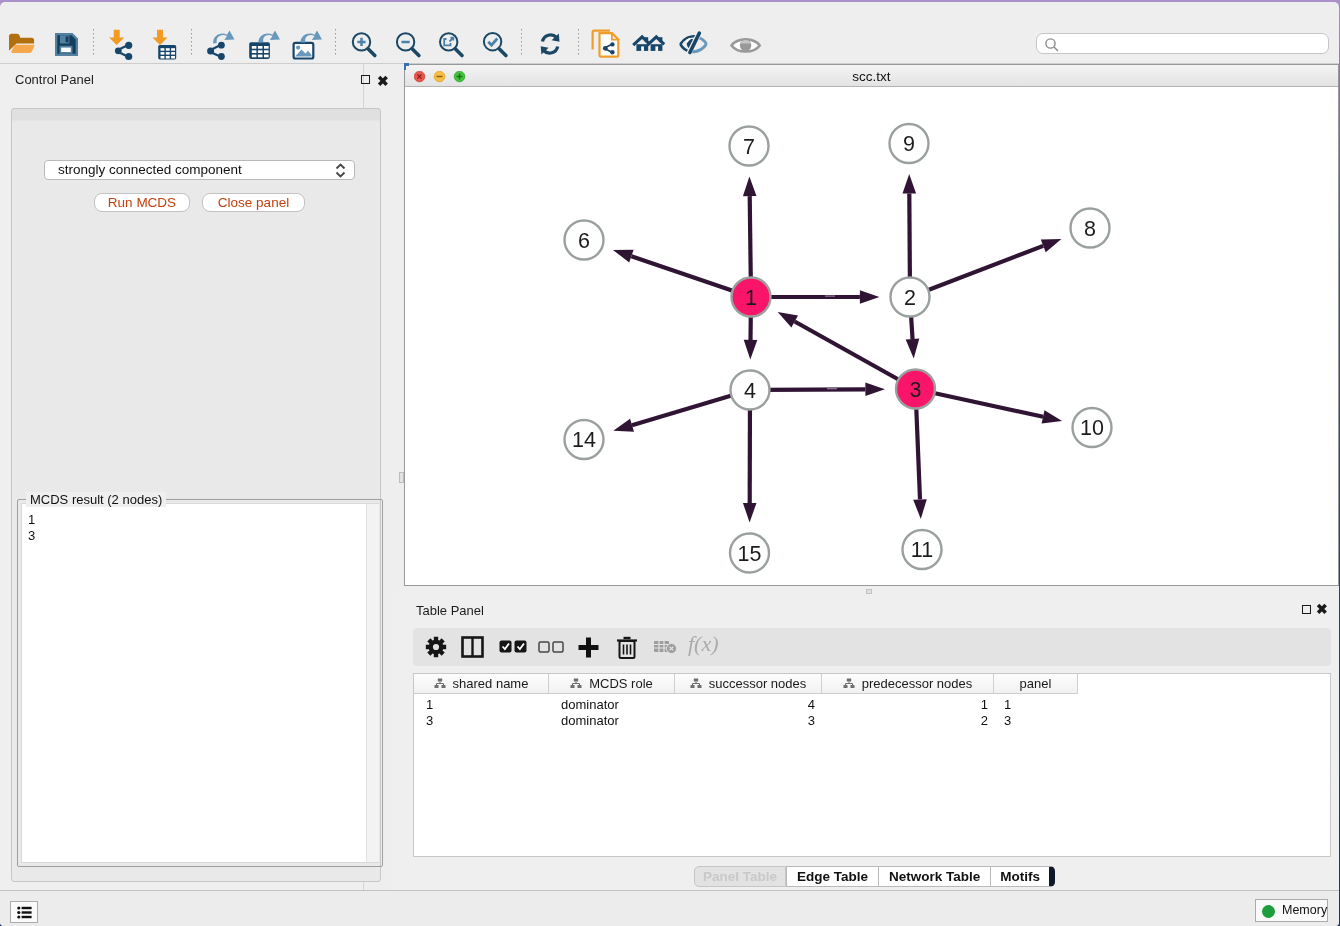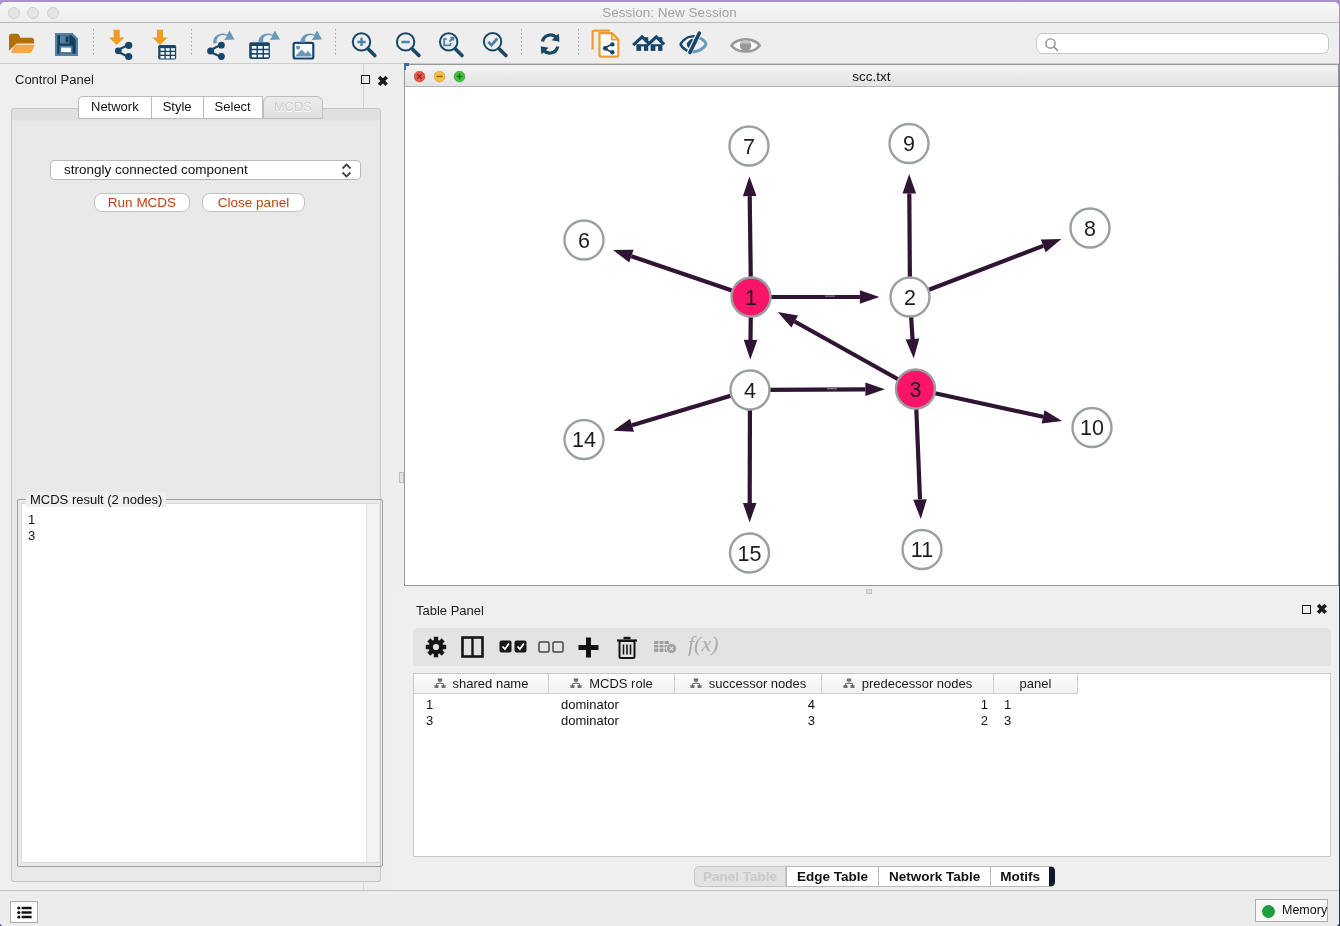--- a/index.html
+++ b/index.html
@@ -19,21 +19,21 @@
 .ctrl { position:absolute; left:0; top:62px; width:364px; height:827px; background:#efefef; border-right:1px solid #d4d4d4; }
 .ctrl-h { position:absolute; left:15px; top:8px; font-size:13px; color:#1d1d1d; }
 .cp-float { position:absolute; left:361px; top:11px; width:9px; height:9px; border:1.5px solid #1a1a1a; }
 .cp-x { position:absolute; left:377px; top:9px; font-size:14px; font-weight:bold; color:#1a1a1a; }
 .cp-inner { position:absolute; left:11px; top:44px; width:370px; height:774px; background:linear-gradient(#e0e0e0 0px,#e0e0e0 11px,#e9e9e9 12px); border:1px solid #c6c6c6; border-radius:3px; }
 .tabs1 { position:absolute; left:78px; top:32px; height:23px; display:flex; font-size:13px; z-index:3; }
 .tb { background:#ffffff; border:1px solid #bcbcbc; border-right:none; padding:0 10px; line-height:20px; color:#111; }
 .tb:first-child { border-radius:5px 0 0 0; }
 .tb-sel { background:linear-gradient(#ececec,#e0e0e0); border:1px solid #bcbcbc; border-radius:6px 6px 0 0; color:#cdcfcf; padding:0 9px; line-height:20px; text-shadow:0 1px 0 #fff; }
 .optlab { position:absolute; left:0; top:74px; width:392px; text-align:center; font-size:14px; color:#111; }
-.dropdown { position:absolute; left:44px; top:96px; width:311px; height:20px; background:#ffffff; border:1px solid #b9b9b9; border-radius:4px; font-size:13.5px; line-height:18px; padding-left:13px; color:#111;margin-left:6px; }
+.dropdown { position:absolute; left:44px; top:96px; width:311px; height:20px; background:#ffffff; border:1px solid #b9b9b9; border-radius:4px; font-size:13.5px; line-height:18px; padding-left:13px; color:#111; }
 .dd-ch { position:absolute; right:8px; top:2px; width:11px; height:15px; }
 .btn { position:absolute; height:19px; background:#ffffff; border:1px solid #c2c2c2; border-radius:8px; font-size:13.5px; text-align:center; line-height:17px; color:#c2410c; }
 .mcds-box { position:absolute; left:17px; top:435px; width:366px; height:368px; border:1px solid #9f9f9f; border-radius:2px; }
 .mcds-lab { position:absolute; left:8px; top:-8px; background:#efefef; padding:0 4px; font-size:13px; color:#111; }
 .mcds-txt { position:absolute; left:3px; top:3px; right:3px; bottom:3px; background:#ffffff; border:1px solid #d9d9d9; font-size:13px; color:#111; line-height:16px; padding:8px 0 0 6px; }
 .mcds-sb { position:absolute; right:3px; top:4px; width:13px; bottom:4px; background:#f3f3f3; border-left:1px solid #e2e2e2; }
 
 .netwin { position:absolute; left:404px; top:62px; width:935px; height:522px; border:1px solid #989898; background:#ffffff; }
 .nw-tbar { position:absolute; left:0; top:0; width:100%; height:22px; background:linear-gradient(#f4f4f4,#e3e3e3); border-bottom:1px solid #b4b4b4; }
 .nw-title { position:absolute; width:100%; text-align:center; font-size:13.5px; line-height:23px; color:#111; }
@@ -56,26 +56,20 @@
 .sbtn-l { position:absolute; left:10px; top:10px; width:28px; height:22px; background:#fafafa; border:1px solid #ababab; }
 .sbtn-r { position:absolute; left:1255px; top:8px; width:73px; height:23px; background:#fafafa; border:1px solid #ababab; font-size:12.5px; line-height:21px; text-align:left; padding-left:26px; color:#111; }
 .gdot { position:absolute; left:6px; top:5px; width:13px; height:13px; border-radius:50%; background:#1d9e3c; }
 .sorti { width:12px; height:11px; margin-right:7px; }
 .vgrip { position:absolute; left:399px; top:470px; width:5px; height:11px; background:#e2e2e2; border:1px solid #bdbdbd; }
 .hgrip { position:absolute; left:866px; top:587px; width:6px; height:5px; background:#dedede; border:1px solid #c2c2c2; }
 </style>
 </head>
 <body>
 <div class="win">
-  <div class="tbar">
-    <div class="tl t1"></div>
-      <div class="tl t2"></div>
-      <div class="tl t3"></div>
-    <div class="ttitle">Session: New Session</div>
-  </div>
   <div class="toolbar" id="toolbar">
     <svg class="ticon" style="left:0; top:0;" width="780" height="38" viewBox="0 24 780 38">
       <g transform="translate(0,22)">
 
       <g stroke="#9a9a9a" stroke-width="1" stroke-dasharray="1.5,2.5">
         <path d="M93.5 7 V35 M191.5 7 V35 M335.5 7 V35 M521.5 7 V35 M578.5 7 V35"></path>
       </g>
 
       <path d="M9 14.5 q0-2.7 2.7-2.7 h5.2 q2.3 0 2.8 2.1 l0.5 1.9 h11.3 q2.6 0 2.6 2.6 v3.1 h-17.5 l-7.6 7.2 z" fill="#b26f0e"></path>
       <path d="M16.6 22.7 h16.7 q1.7 0 1.1 1.4 l-2.5 5.5 q-0.6 1.4-2.3 1.4 H12.4 q-1.7 0-1.1-1.4 l2.9-5.5 q0.7-1.4 2.4-1.4 z" fill="#f7a74b"></path>
@@ -226,26 +220,20 @@
         <circle cx="6.5" cy="6.5" r="4.6" fill="none" stroke="#8a8a8a" stroke-width="1.4"></circle>
         <path d="M10 10 L14 14" stroke="#8a8a8a" stroke-width="1.4"></path>
       </svg>
     </div>
   </div>
   <div class="ctrl">
     <div class="ctrl-h">Control Panel</div>
     <div class="cp-float"></div>
       <div class="cp-x">✖</div>
     <div class="cp-inner"></div>
-    <div class="tabs1">
-        <div class="tb" style="padding:0 12px;">Network</div>
-        <div class="tb" style="padding:0 11px;">Style</div>
-        <div class="tb" style="padding:0 11px; border-right:1px solid #bcbcbc;">Select</div>
-        <div class="tb-sel" style="padding:0 10px;">MCDS</div>
-      </div>
     <div class="dropdown">strongly connected component
       <svg class="dd-ch" viewBox="0 0 11 15">
           <path d="M1.5 5.5 L5.5 1.5 L9.5 5.5 M1.5 9.5 L5.5 13.5 L9.5 9.5" fill="none" stroke="#444" stroke-width="1.8"></path>
         </svg>
     </div>
     <div class="btn" style="left:94px; top:129px; width:96px;">Run MCDS</div>
     <div class="btn" style="left:202px; top:129px; width:103px;">Close panel</div>
     <div class="mcds-box">
       <div class="mcds-txt">1<br>3</div>
       <div class="mcds-sb"></div>

